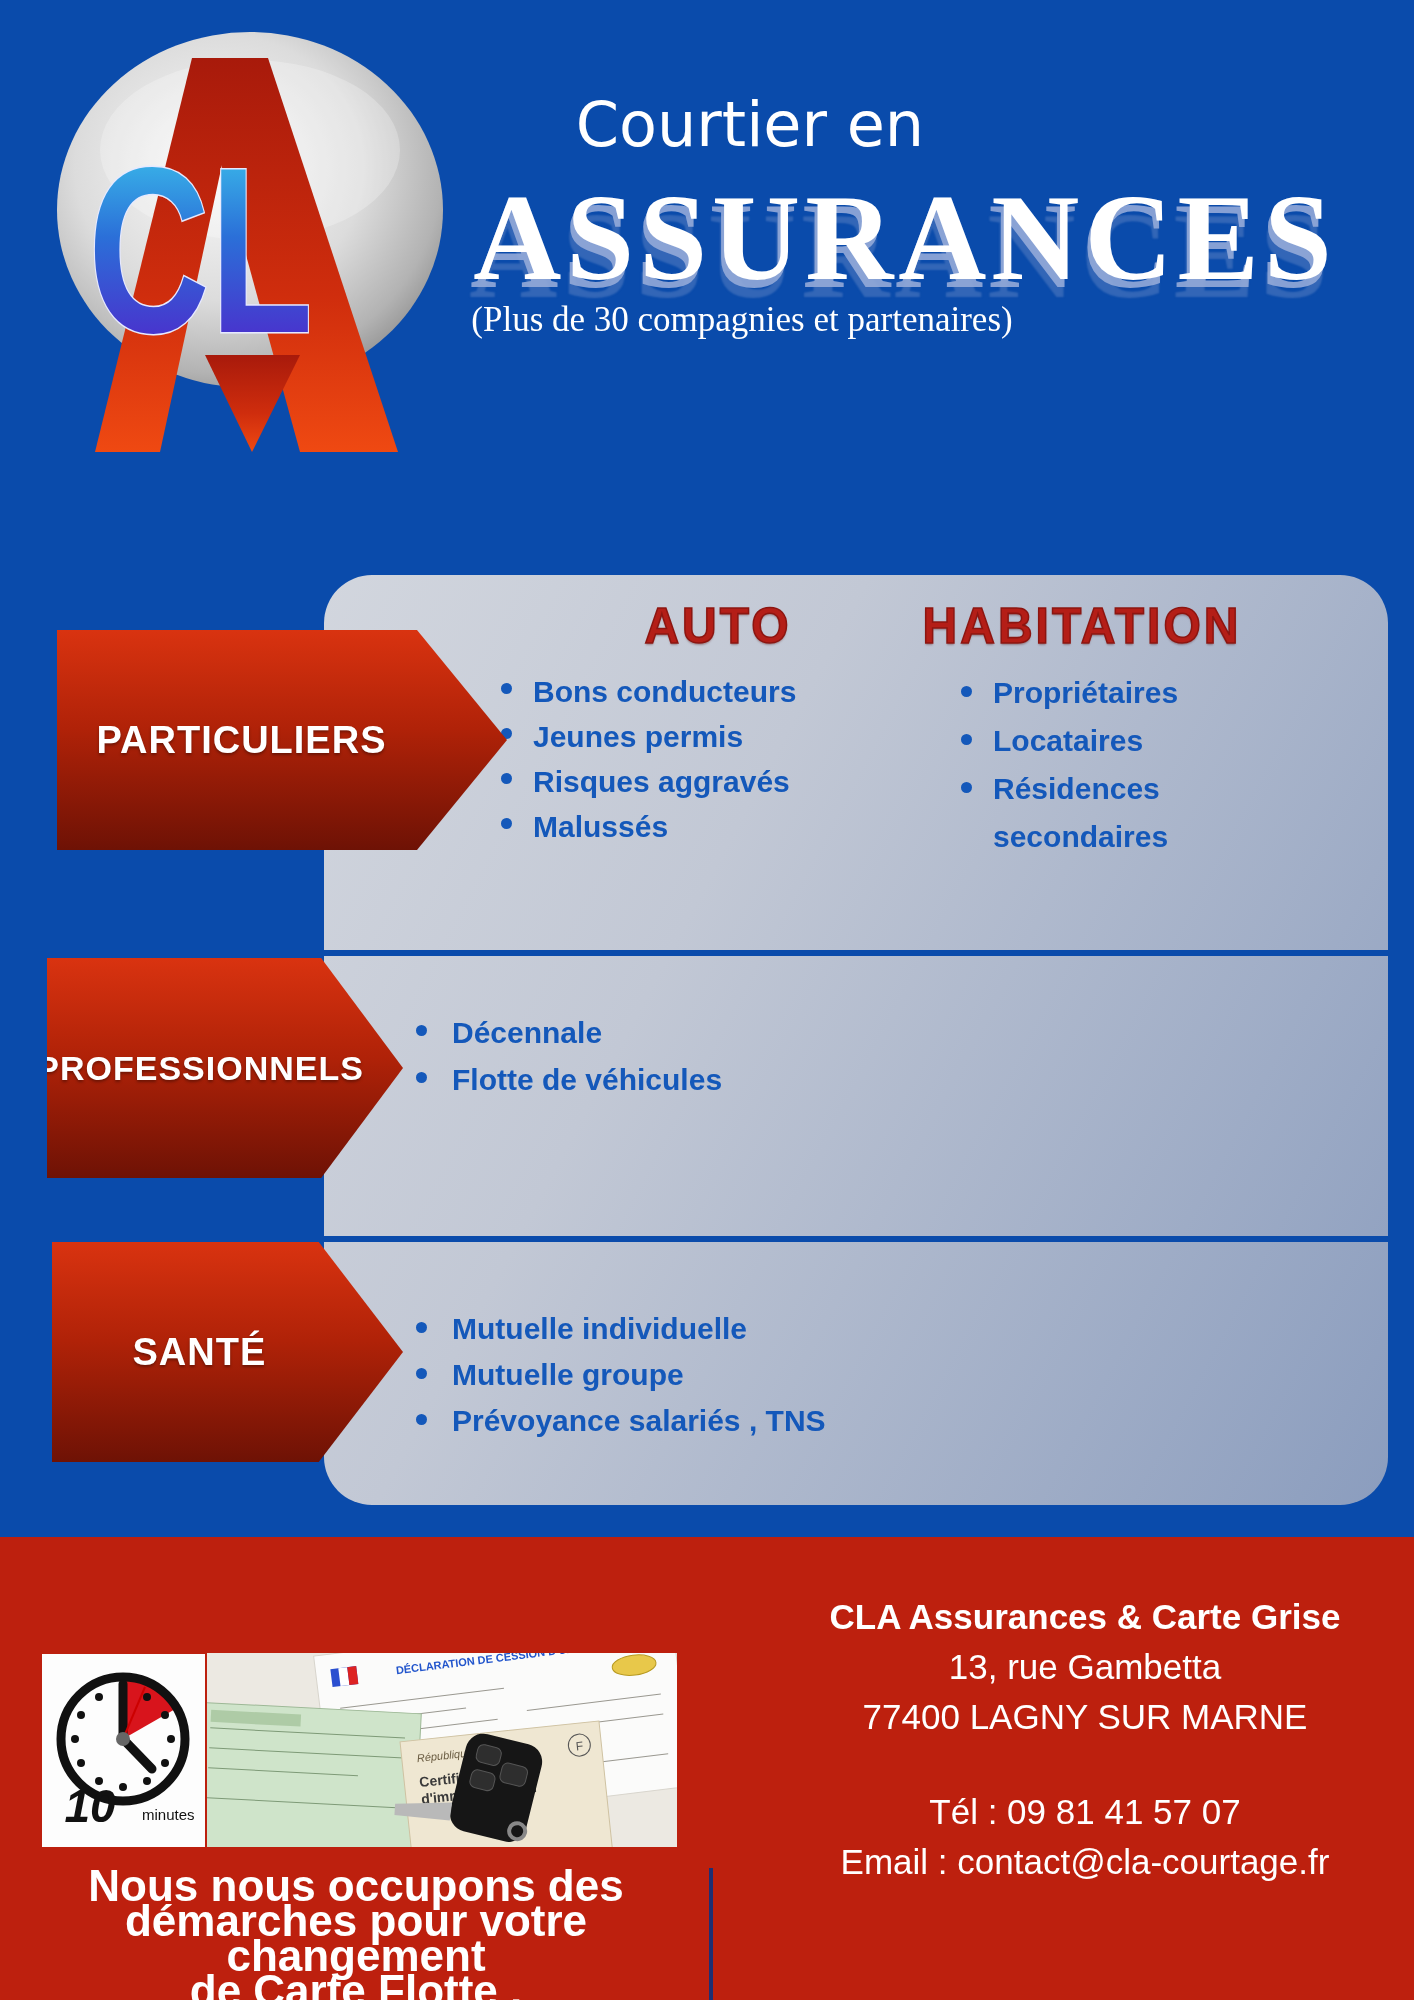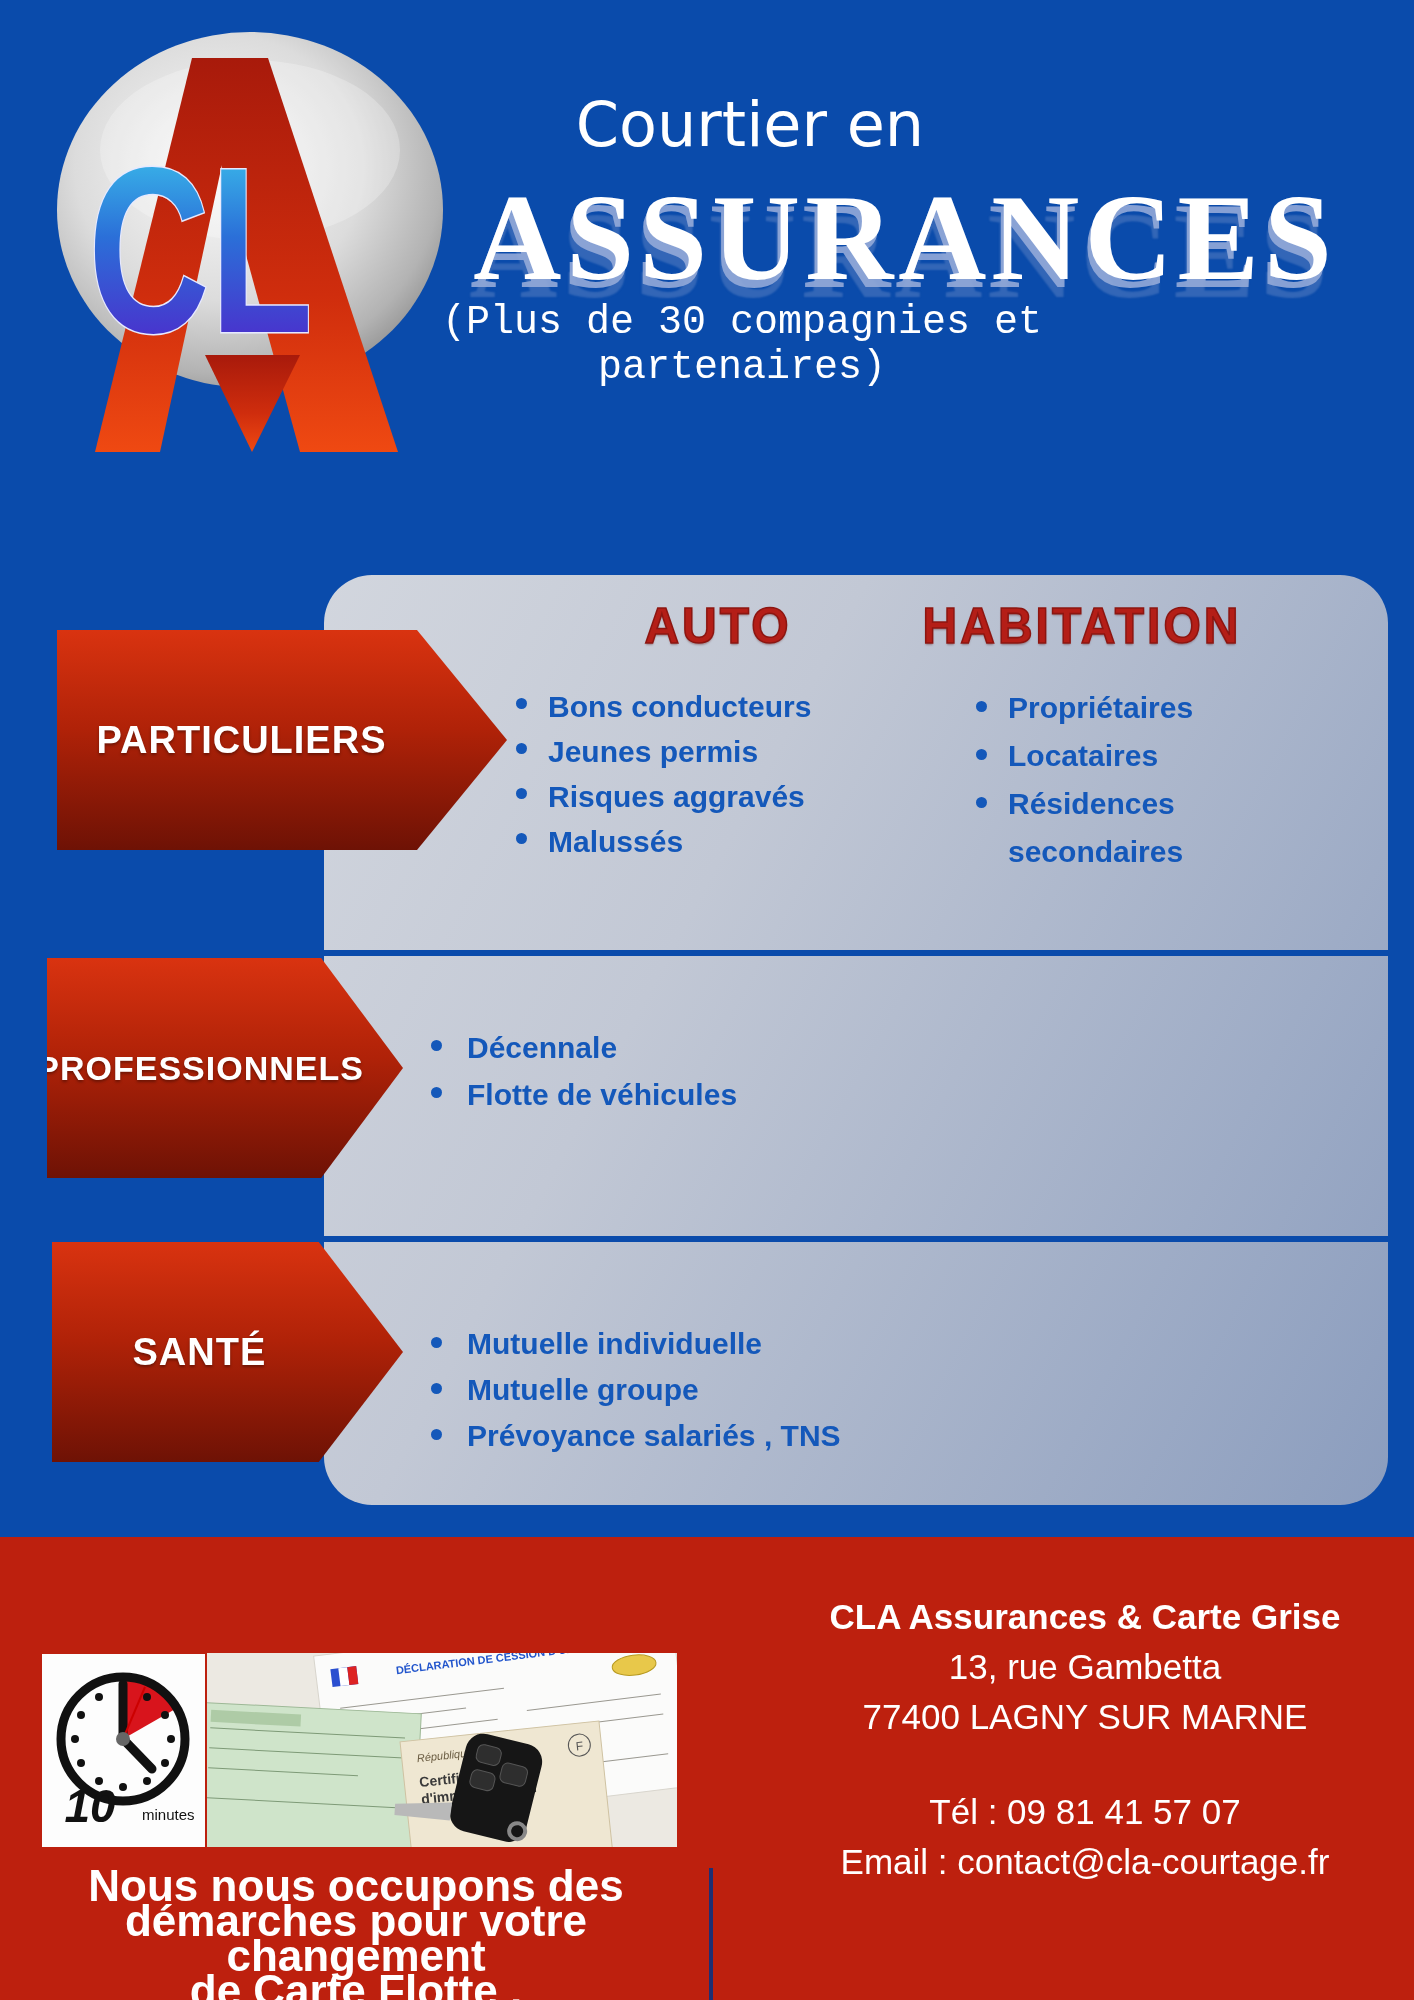--- a/index.html
+++ b/index.html
@@ -8,32 +8,32 @@
   .abs{position:absolute;}
 
   
   .title1{left:420px;top:88px;width:660px;text-align:center;
           font-family:"DejaVu Sans",sans-serif;font-size:62px;color:#fff;}
   .title2{left:400px;top:168px;width:1010px;text-align:center;
           font-family:"Liberation Serif",serif;font-weight:bold;font-size:122px;
           letter-spacing:5px;color:#fff;
           text-shadow:-3px 8px 0 rgba(148,170,216,.9), -4px 18px 2px rgba(130,155,205,.35);}
   .subtitle{left:412px;top:300px;width:660px;text-align:center;
-            font-family:Liberation Mono, monospace;font-size:40px;color:#fff;}
+            font-family:Liberation Serif, serif;font-size:35px;color:#fff;}
 
   
   .panel{left:324px;top:575px;width:1064px;height:930px;border-radius:48px;
          background:linear-gradient(118deg,#d2d6de 0%,#c2c8d5 35%,#8b9dbe 100%);}
   .pdivider{left:324px;width:1064px;height:6px;background:#0a4bab;}
 
   .colhead{font-weight:bold;font-size:48px;color:#b41e17;text-align:center;
            letter-spacing:3px;transform:scaleY(1.06);
            -webkit-text-stroke:1.5px #8c1510;text-shadow:0 2px 2px rgba(80,10,5,.35);}
 
-  ul.blist{list-style:none;margin:16px;padding:0;}
+  ul.blist{list-style:none;margin:1px;padding:0;}
   ul.blist li{position:relative;padding-left:32px;color:#1458ba;font-weight:bold;
               font-size:30px;}
   .dot{position:absolute;left:0;top:14px;width:11px;height:11px;border-radius:50%;
        background:#1458ba;}
 
   
   .arrow{display:flex;align-items:center;justify-content:center;
          background:linear-gradient(180deg,#d93310 0%,#b02208 45%,#6e1205 100%);}
   .arrow span{color:#fff;font-weight:bold;letter-spacing:1px;
               text-shadow:0 2px 3px rgba(0,0,0,.35);}

